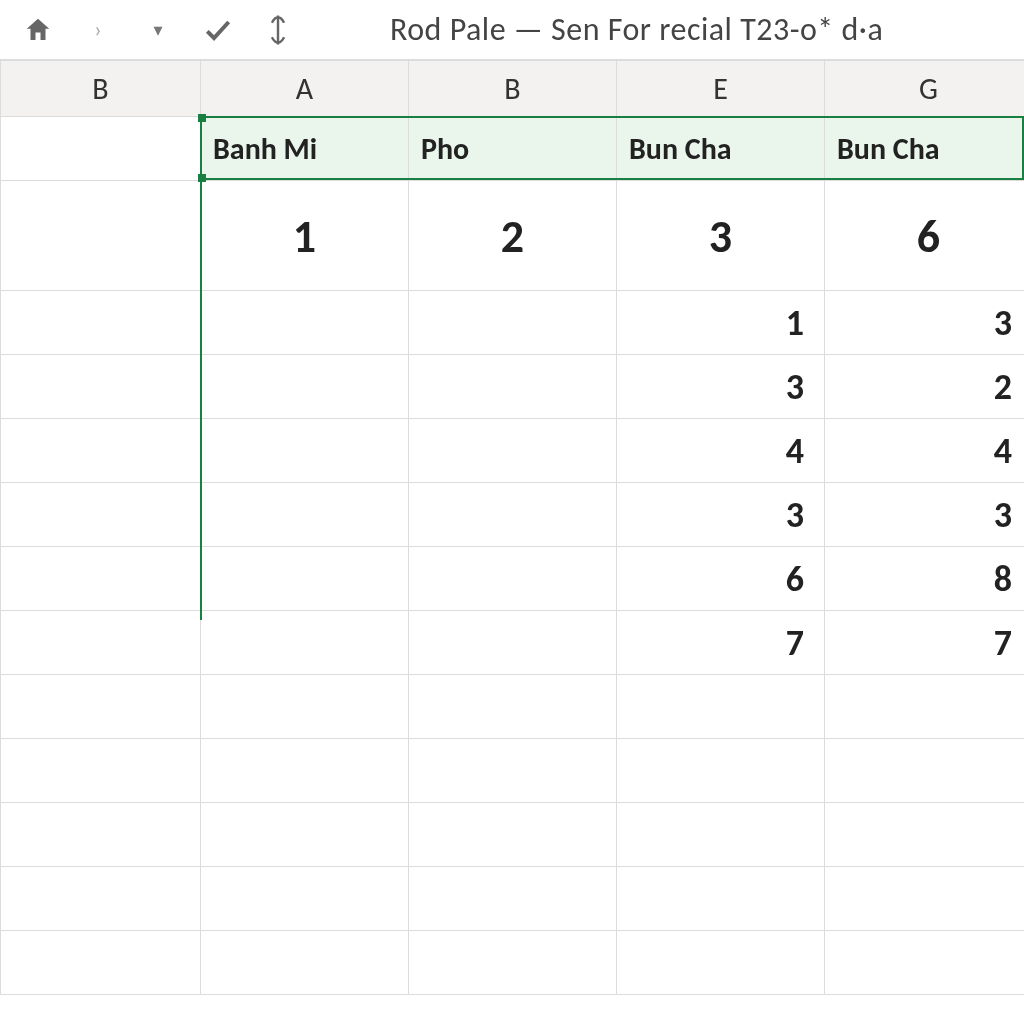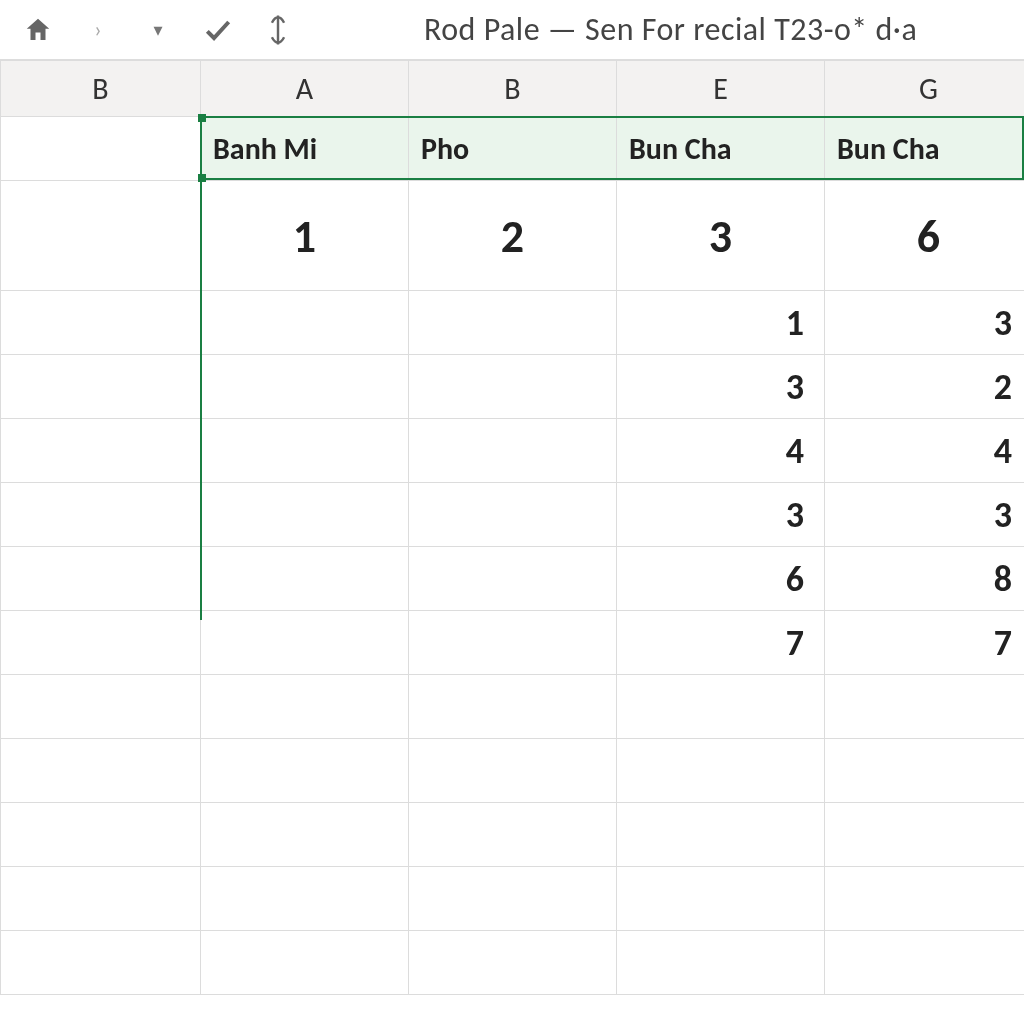--- a/index.html
+++ b/index.html
@@ -24,21 +24,21 @@
   .toolbar .ico {
     width: 48px;
     height: 48px;
     display: flex;
     align-items: center;
     justify-content: center;
     font-size: 30px;
     color: #555;
   }
   .toolbar .title {
-    margin-left: 110px;
+    margin-left: 76px;
     font-size: 32px;
     color: #444;
     white-space: nowrap;
     letter-spacing: 0.5px;
   }
 
   .sheet {
     position: relative;
     width: 1024px;
   }

